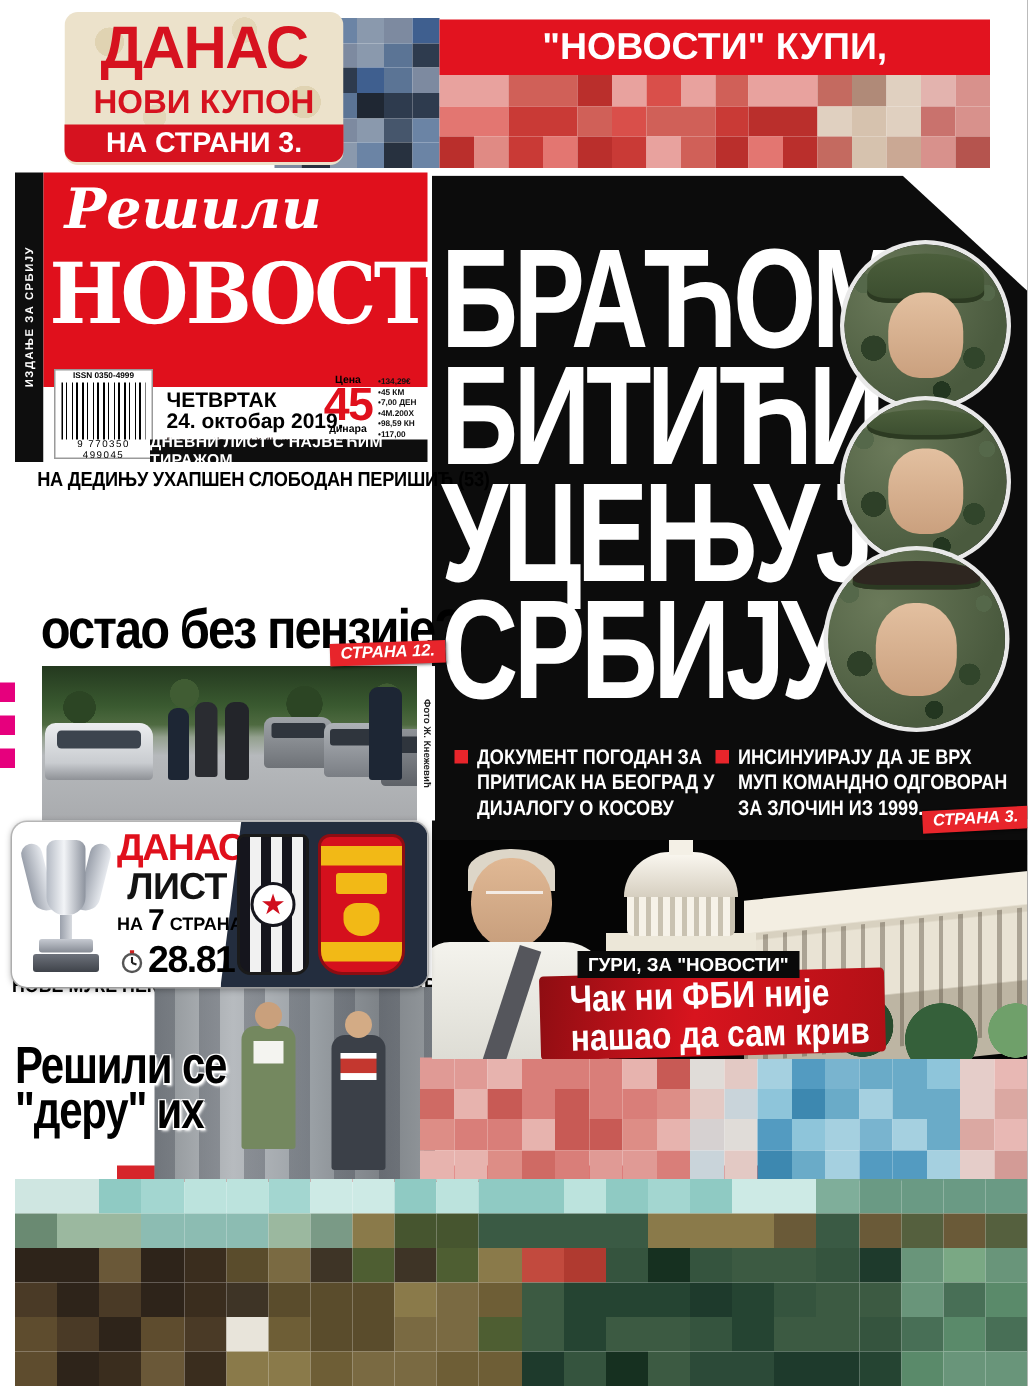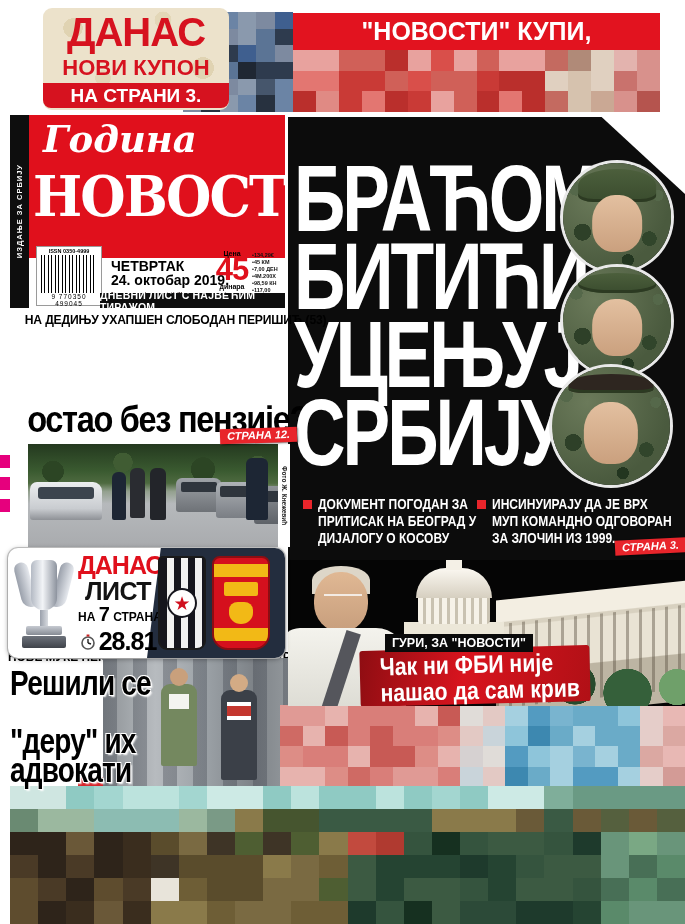--- a/index.html
+++ b/index.html
@@ -290,21 +290,21 @@
       <div style="background: rgb(214, 194, 174);"></div>
       <div style="background: rgb(202, 168, 148);"></div>
       <div style="background: rgb(216, 145, 140);"></div>
       <div style="background: rgb(181, 84, 78);"></div>
     </div>
 
   <div class="abs" id="edition-strip">
     <span>ИЗДАЊЕ ЗА СРБИЈУ</span>
   </div>
   <div class="abs" id="masthead-red">
-    <div id="mh-script">Година</div>
+    <div id="mh-script">Решили</div>
     <div id="mh-title">НОВОСТИ</div>
   </div>
   <div class="abs" id="info-strip"></div>
   <div class="abs" id="barcode-box">
     <div class="issn">ISSN 0350-4999</div>
     <div class="bars"></div>
     <div class="digits">9 770350 499045</div>
   </div>
   <div class="abs" id="datebox">
     <div class="day">ЧЕТВРТАК</div>
@@ -443,23 +443,22 @@
   </div>
 
   <div class="abs" id="bottom-kicker">
     <span>НОВЕ МУКЕ НЕКАДА ЗАДУЖЕНИХ У "ШВАЈЦАРЦИМА"</span>
   </div>
   <div class="abs" id="protest">
     <div class="blurfolk"></div>
     <div class="fig1"></div>
     <div class="fig2"></div>
   </div>
-  <div class="bhl" style="top:668px;"><span>Решили се</span></div>
+  <div class="bhl" style="top:696px;"><span>Решили се</span></div>
   <div class="bhl" style="top:726px;"><span>"деру" их</span></div>
-  <div class="bhl" style="top:755px;"><span>адвокати</span></div>
 
   <div class="abs" id="red-strip"></div>
 
   <div class="mosaic" id="blur-mid" style="left: 280px; top: 705px; width: 405px; height: 82px; z-index: 2; grid-template-columns: repeat(18, 1fr); grid-template-rows: repeat(4, 1fr);">
       <div style="background: rgb(224, 154, 149);"></div>
       <div style="background: rgb(224, 154, 149);"></div>
       <div style="background: rgb(231, 179, 174);"></div>
       <div style="background: rgb(217, 126, 121);"></div>
       <div style="background: rgb(217, 126, 121);"></div>
       <div style="background: rgb(217, 126, 121);"></div>

